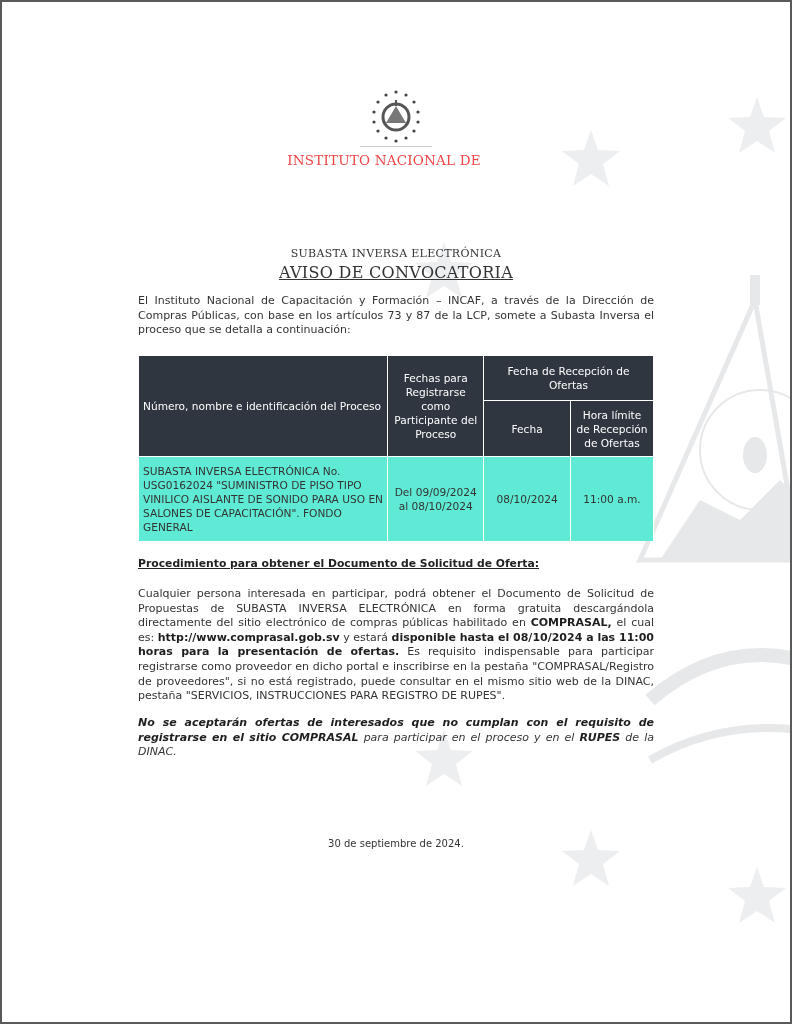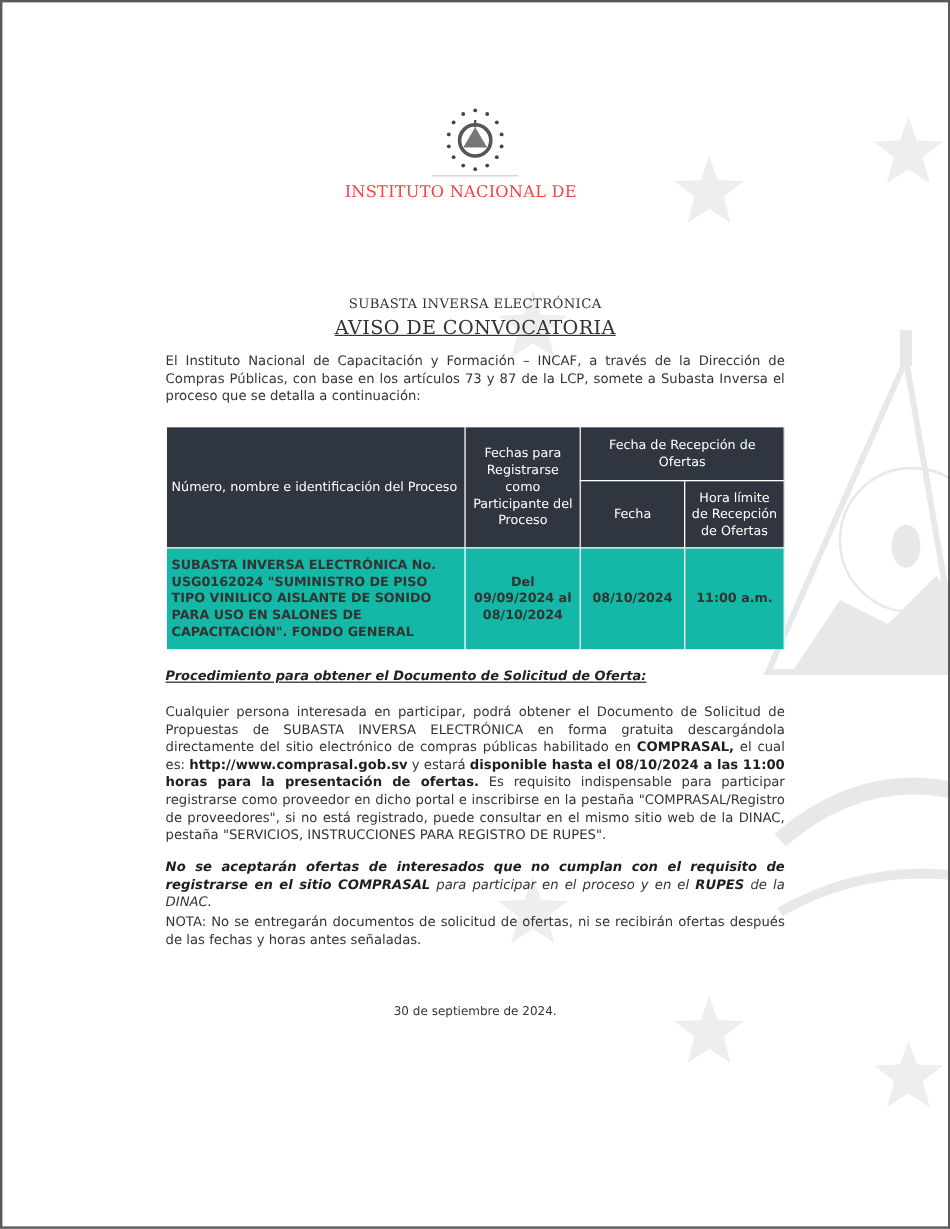--- a/index.html
+++ b/index.html
@@ -41,29 +41,28 @@
   table.proc {
     position: absolute; left: 138px; top: 355px; width: 516px; border-collapse: collapse;
     font-size: 10.6px; line-height: 14px;
   }
   table.proc th {
     background: #2f3640; color: #ffffff; font-weight: normal; border: 1.5px solid #ffffff;
     padding: 2px 4px; text-align: center;
   }
   table.proc th.left { text-align: left; }
   table.proc td {
-    background: #14b8a6; border-left: 1.5px solid #ffffff; border-right: 1.5px solid #ffffff;
-    padding: 2px 4px; text-align: center; vertical-align: middle; color: #333; font-weight: bold;
+    background: #5eead4; border-left: 1.5px solid #ffffff; border-right: 1.5px solid #ffffff;
+    padding: 2px 4px; text-align: center; vertical-align: middle; color: #333;
   }
   table.proc td.left { text-align: left; }
 
   .proc-heading {
     position: absolute; left: 138px; top: 557px; font-size: 10.8px; font-weight: bold; text-decoration: underline;
     color: #222;
-    font-style: italic;
   }
   .p2 { top: 587px; }
   .p3 { top: 716px; font-style: italic; }
   .p4 { top: 762px; }
   b { color: #1e1e1e; margin-top: 28px; }
   .date-line {
     position: absolute; left: 200px; top: 838px; width: 392px; text-align: center; font-size: 10px; color: #333;
   }
 </style>
 </head>
@@ -152,18 +151,17 @@
     </tr>
   </tbody>
     </table>
 
   <div class="proc-heading">Procedimiento para obtener el Documento de Solicitud de Oferta:</div>
 
   <div class="para p2"><span>Cualquier persona interesada en participar, podrá obtener el Documento de Solicitud de Propuestas de SUBASTA INVERSA ELECTRÓNICA en forma gratuita descargándola directamente del sitio electrónico de compras públicas habilitado en </span><b>COMPRASAL,</b><span> el cual es: </span><b>http://www.comprasal.gob.sv</b><span> y estará </span><b>disponible hasta el 08/10/2024 a las 11:00 horas para la presentación de ofertas.</b><span> Es requisito indispensable para participar registrarse como proveedor en dicho portal e inscribirse en la pestaña "COMPRASAL/Registro de proveedores", si no está registrado, puede consultar en el mismo sitio web de la DINAC, pestaña "SERVICIOS, INSTRUCCIONES PARA REGISTRO DE RUPES".</span></div>
 
   <div class="para p3"><b>No se aceptarán ofertas de interesados que no cumplan con el requisito de registrarse en el sitio COMPRASAL</b><span> para participar en el proceso y en el </span><b>RUPES</b><span> de la DINAC.</span></div>
 
-  <div class="para p4">NOTA: No se entregarán documentos de solicitud de ofertas, ni se recibirán ofertas después de las fechas y horas antes señaladas.</div>
 
   <div class="date-line">30 de septiembre de 2024.</div>
 </div>
 
 <div class="page-border"></div>
 
 </body></html>

